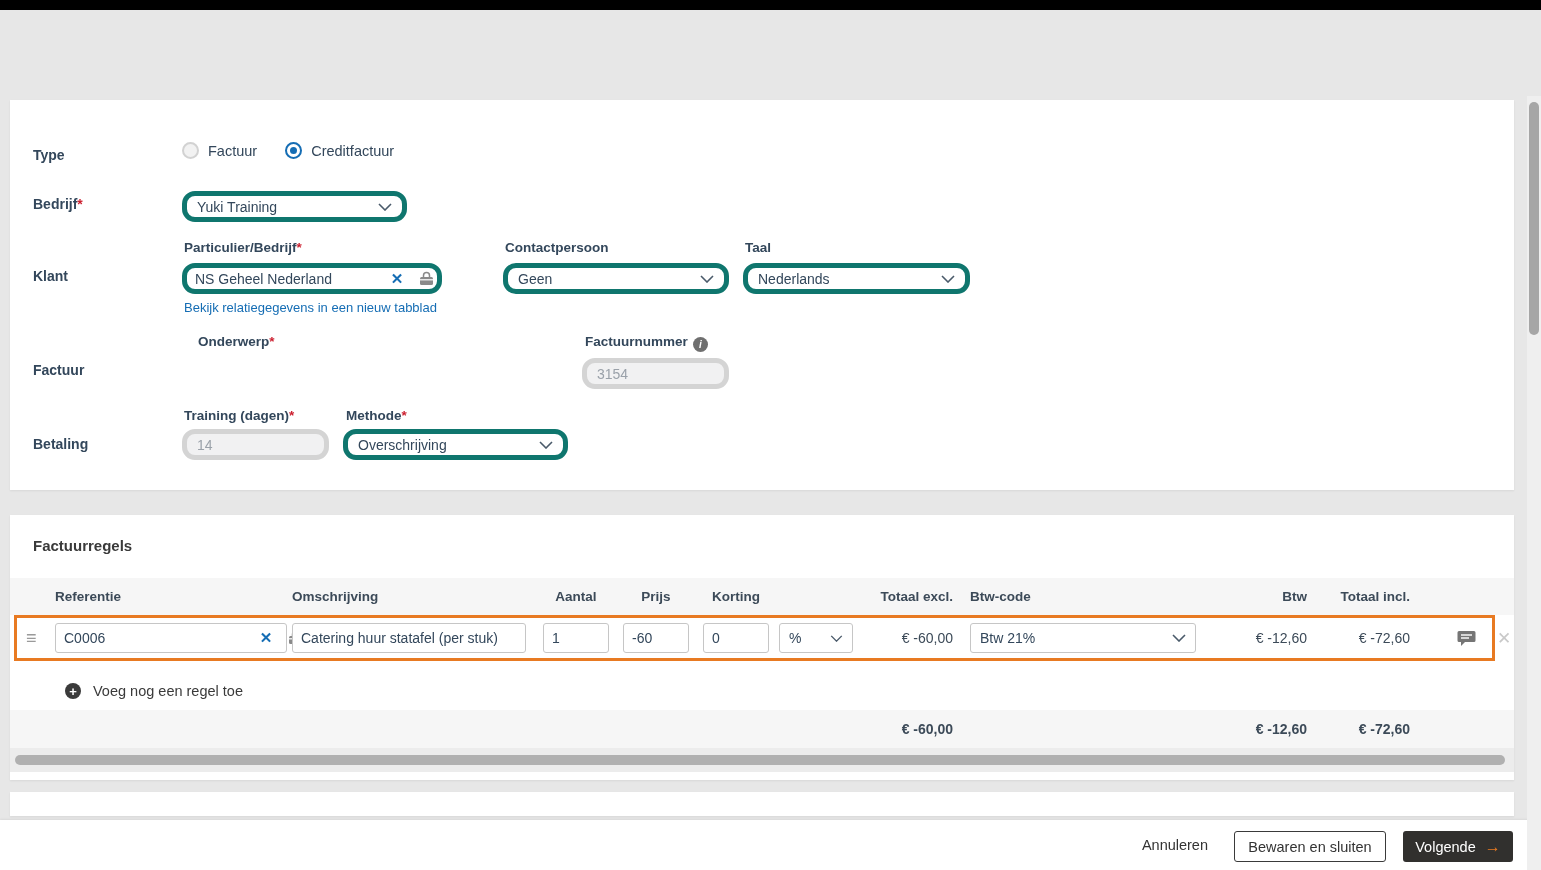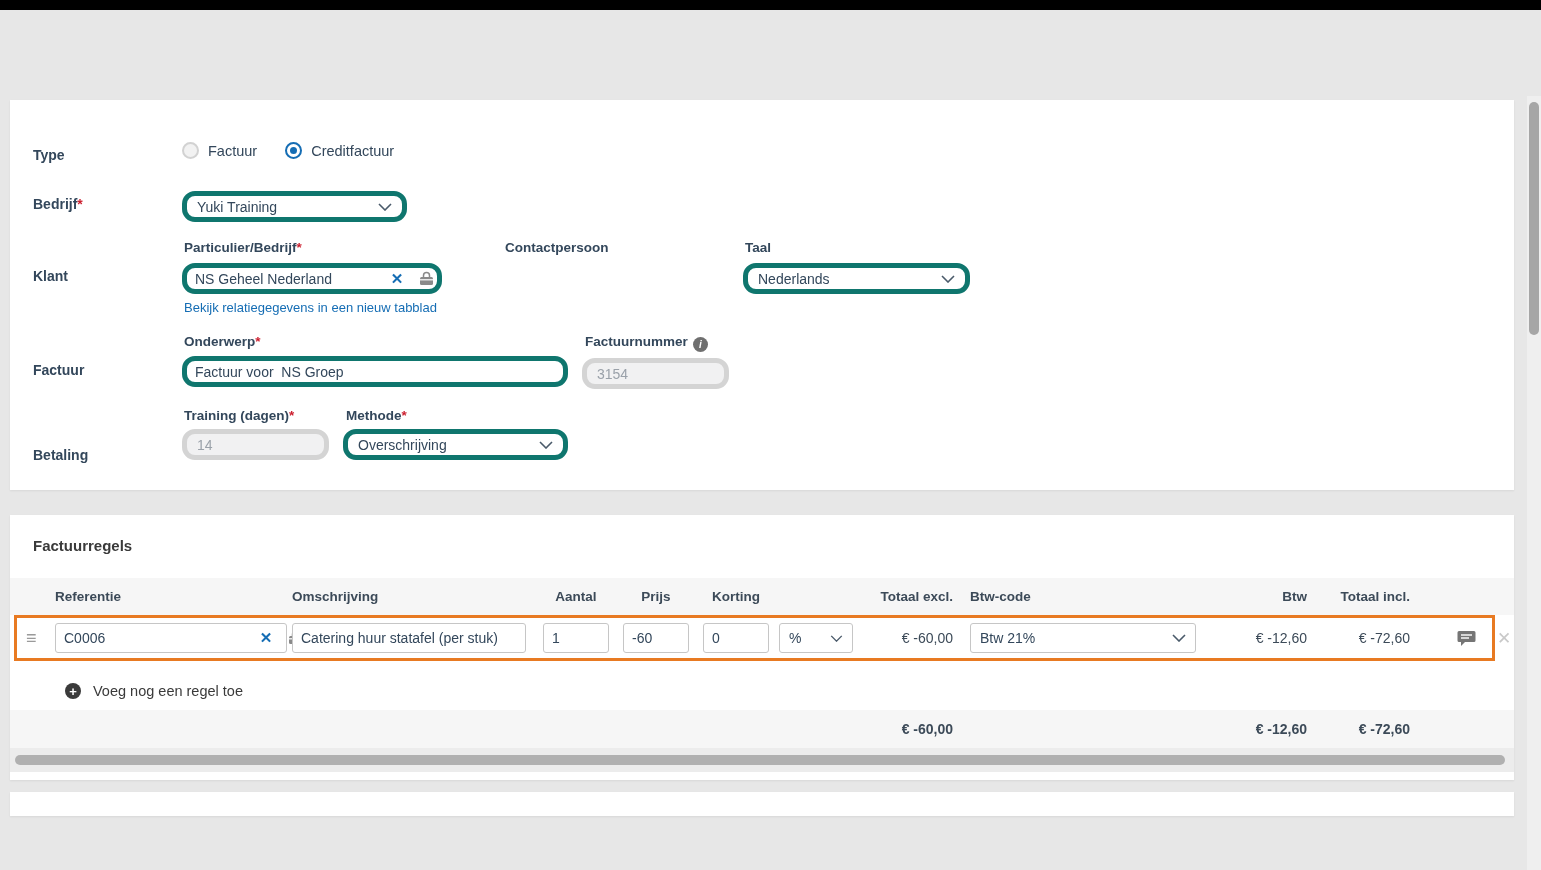--- a/index.html
+++ b/index.html
@@ -169,45 +169,50 @@
         <svg width="17" height="16" viewBox="0 0 17 16">
           <path d="M5.5 6V4.5a3 3 0 0 1 6 0V6" fill="none" stroke="#8a8a8a" stroke-width="1.5"></path>
           <rect x="2" y="6" width="13" height="8" rx="1.5" fill="#8a8a8a"></rect>
           <rect x="2" y="8.2" width="13" height="1.2" fill="#ffffff"></rect>
         </svg>
       </span>
     </div>
     <div class="link" style="left:174px; top:200px;">Bekijk relatiegegevens in een nieuw tabblad</div>
 
     <div class="slabel" style="left:495px; top:140px;">Contactpersoon</div>
+    <div class="tselect" style="left:493px; top:163px; width:226px;">
+      <span>Geen</span>
+      <span class="chev">
+        <svg width="14" height="8" viewBox="0 0 14 8">
+            <path d="M1 1l6 6 6-6" fill="none" stroke="#4a5a6a" stroke-width="1.6"></path>
+          </svg>
+      </span>
+    </div>
 
     <div class="slabel" style="left:735px; top:140px;">Taal</div>
     <div class="tselect" style="left:733px; top:163px; width:227px;">
       <span>Nederlands</span>
       <span class="chev">
         <svg width="14" height="8" viewBox="0 0 14 8">
             <path d="M1 1l6 6 6-6" fill="none" stroke="#4a5a6a" stroke-width="1.6"></path>
           </svg>
       </span>
     </div>
 
     <div class="flabel" style="left:23px; top:262px;">Factuur</div>
-    <div class="slabel" style="left:174px; top:234px;">
+    <div class="slabel" style="left:188px; top:234px;">
       <span>Onderwerp</span><span class="req">*</span>
-    </div>
-    <div class="tinput" style="left:172px; top:256px; width:386px;">
-      <input class="raw" value="Factuur voor  NS Groep" style="">
     </div>
 
     <div class="slabel" style="left:575px; top:234px;">
       <span>Factuurnummer</span><span class="info-badge">i</span>
     </div>
     <div class="tinput disabled-input" style="left:572px; top:258px; width:147px;">3154</div>
 
-    <div class="flabel" style="left:23px; top:336px;margin-top:11px;">Betaling</div>
+    <div class="flabel" style="left:23px; top:336px;">Betaling</div>
     <div class="slabel" style="left:174px; top:308px;">
       <span>Training (dagen)</span><span class="req">*</span>
     </div>
     <div class="tinput disabled-input" style="left:172px; top:329px; width:147px;">14</div>
 
     <div class="slabel" style="left:336px; top:308px;">
       <span>Methode</span><span class="req">*</span>
     </div>
     <div class="tselect" style="left:333px; top:329px; width:225px;">
       <span>Overschrijving</span>
@@ -309,18 +314,26 @@
       <div class="tval c-tincl">€ -72,60</div>
     </div>
 
     <div class="hscroll-strip">
       <div class="hscroll-thumb"></div>
     </div>
   </div>
 
   <div class="card card-sliver"></div>
 
+  <div class="footer-bar">
+    <div class="annuleren">Annuleren</div>
+    <button class="btn bewaren-btn">Bewaren en sluiten</button>
+    <button class="volgende-btn">
+      <span>Volgende</span>
+      <span class="arrow">→</span>
+    </button>
+  </div>
 
   <div class="vscroll-track">
     <div class="vscroll-thumb"></div>
   </div>
 
 </div>
 
 </body></html>

